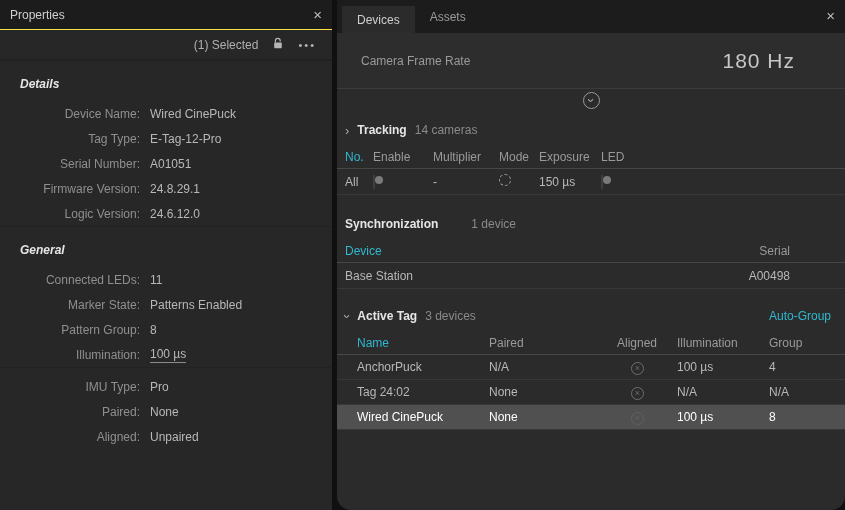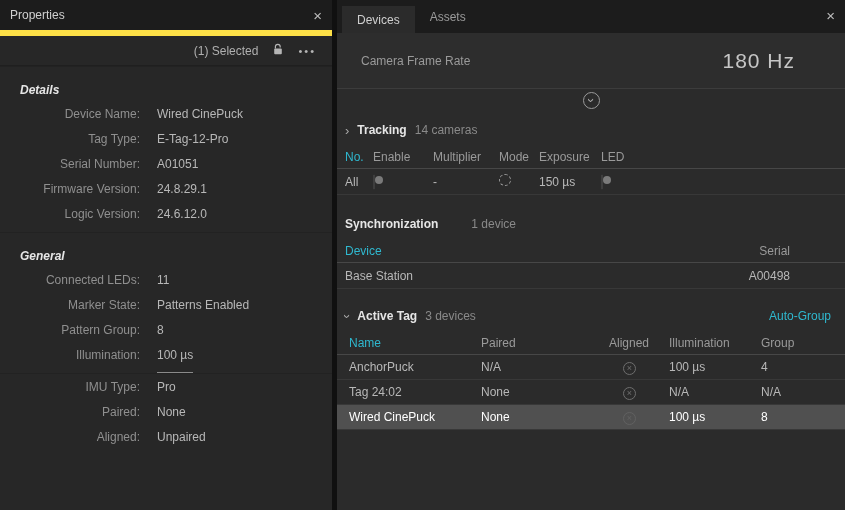--- a/index.html
+++ b/index.html
@@ -19,39 +19,39 @@
   html,body{margin:0;padding:0;}
   body{
     width:845px;height:510px;background:var(--bg-outer);
     font-family:"Liberation Sans","DejaVu Sans",sans-serif;
     font-size:12px;color:var(--txt-val);overflow:hidden;
   }
   .screen{display:flex;width:845px;height:510px;gap:5px;background:var(--bg-outer);}
 
   
   .left-panel{width:332px;height:510px;background:var(--bg-left);display:flex;flex-direction:column;}
-  .titlebar{height:36px;background:var(--bg-dark);display:flex;align-items:center;
-    justify-content:space-between;padding:0 10px;color:#d0d0d0;border-bottom:6px solid #fde047;}
+  .titlebar{height:30px;background:var(--bg-dark);display:flex;align-items:center;
+    justify-content:space-between;padding:0 10px;color:#d0d0d0;border-bottom:1px solid #fde047;}
   .close-x{color:#bdbdbd;font-size:15px;line-height:1;cursor:default;}
   .selbar{height:30px;display:flex;align-items:center;justify-content:flex-end;gap:14px;
     padding:0 16px;color:#b0b0b0;border-bottom:1px solid #1f1f1f;}
   .dots{color:#b5b5b5;font-size:11px;letter-spacing:2px;}
   .section{padding-top:6px;border-top:1px solid #222222;}
   .section:first-child{border-top:none;}
   .section-title{padding:10px 0 10px 20px;font-weight:bold;color:var(--txt-head);font-style:italic;}
-  .prop-row{height:25px;display:flex;gap:7px;}
+  .prop-row{height:25px;display:flex;align-items:center;}
   .prop-label{width:140px;text-align:right;color:var(--txt-dim);flex:0 0 auto;}
   .prop-value{margin-left:10px;color:var(--txt-val);}
   .prop-value.editable{border-bottom:1px solid #8a8a8a;padding-bottom:1px;}
 
   
   .lock-svg{display:inline-block;}
 
   
-  .right-panel{flex:1;height:510px;background:var(--bg-right);display:flex;flex-direction:column;position:relative;}
+  .right-panel{flex:1;height:510px;background:var(--bg-right);display:flex;flex-direction:column;position:relative;border-radius:14px;}
   .tabbar{height:33px;background:var(--bg-dark);display:flex;align-items:stretch;padding-left:5px;position:relative;flex:0 0 auto;}
   .tab{padding:0 15px;display:flex;align-items:center;color:#9a9a9a;}
   .tab.active{background:var(--bg-right);color:#cfcfcf;align-self:flex-end;height:27px;}
   .tab-close{position:absolute;right:10px;top:8px;}
 
   .framerate{height:56px;background:#2d2d2d;display:flex;align-items:center;
     justify-content:space-between;padding:0 50px 0 24px;border-bottom:1px solid #3c3c3c;flex:0 0 auto;}
   .fr-label{color:#9a9a9a;}
   .fr-value{color:#c6c6c6;font-size:21px;font-weight:300;letter-spacing:1px;}
 
@@ -73,21 +73,21 @@
   .trow{height:26px;color:var(--txt-val);border-bottom:1px solid var(--line-soft);}
 
   .toggle{width:24px;height:11px;background:#191919;border:1px solid #3e3e3e;border-radius:6px;position:relative;}
   .toggle::after{content:"";position:absolute;left:1px;top:1px;width:8px;height:8px;border-radius:50%;background:#7a7a7a;}
   .mode-icon{width:12px;height:12px;border:1px dashed #9a9a9a;border-radius:50%;display:inline-block;}
 
   
   .sync-grid{display:grid;grid-template-columns:1fr auto;align-items:center;padding:0 55px 0 8px;}
 
   
-  .at-grid{display:grid;grid-template-columns:132px 128px 60px 92px 1fr;align-items:center;padding-left:12px;}
+  .at-grid{display:grid;grid-template-columns:132px 128px 60px 92px 1fr;align-items:center;padding-left:20px;}
   .at-grid .al-cell{padding-left:14px;}
   .atrow{height:25px;color:var(--txt-val);border-bottom:1px solid var(--line-soft);}
   .atrow.selected{background:var(--row-selected);color:#ffffff;}
   .xcirc{width:13px;height:13px;border:1px solid #6e6e6e;border-radius:50%;color:#6e6e6e;
     font-size:9px;line-height:11px;text-align:center;display:inline-block;}
   .atrow.selected .xcirc{border-color:#616161;color:#616161;}
 </style>
 </head>
 <body>
 

